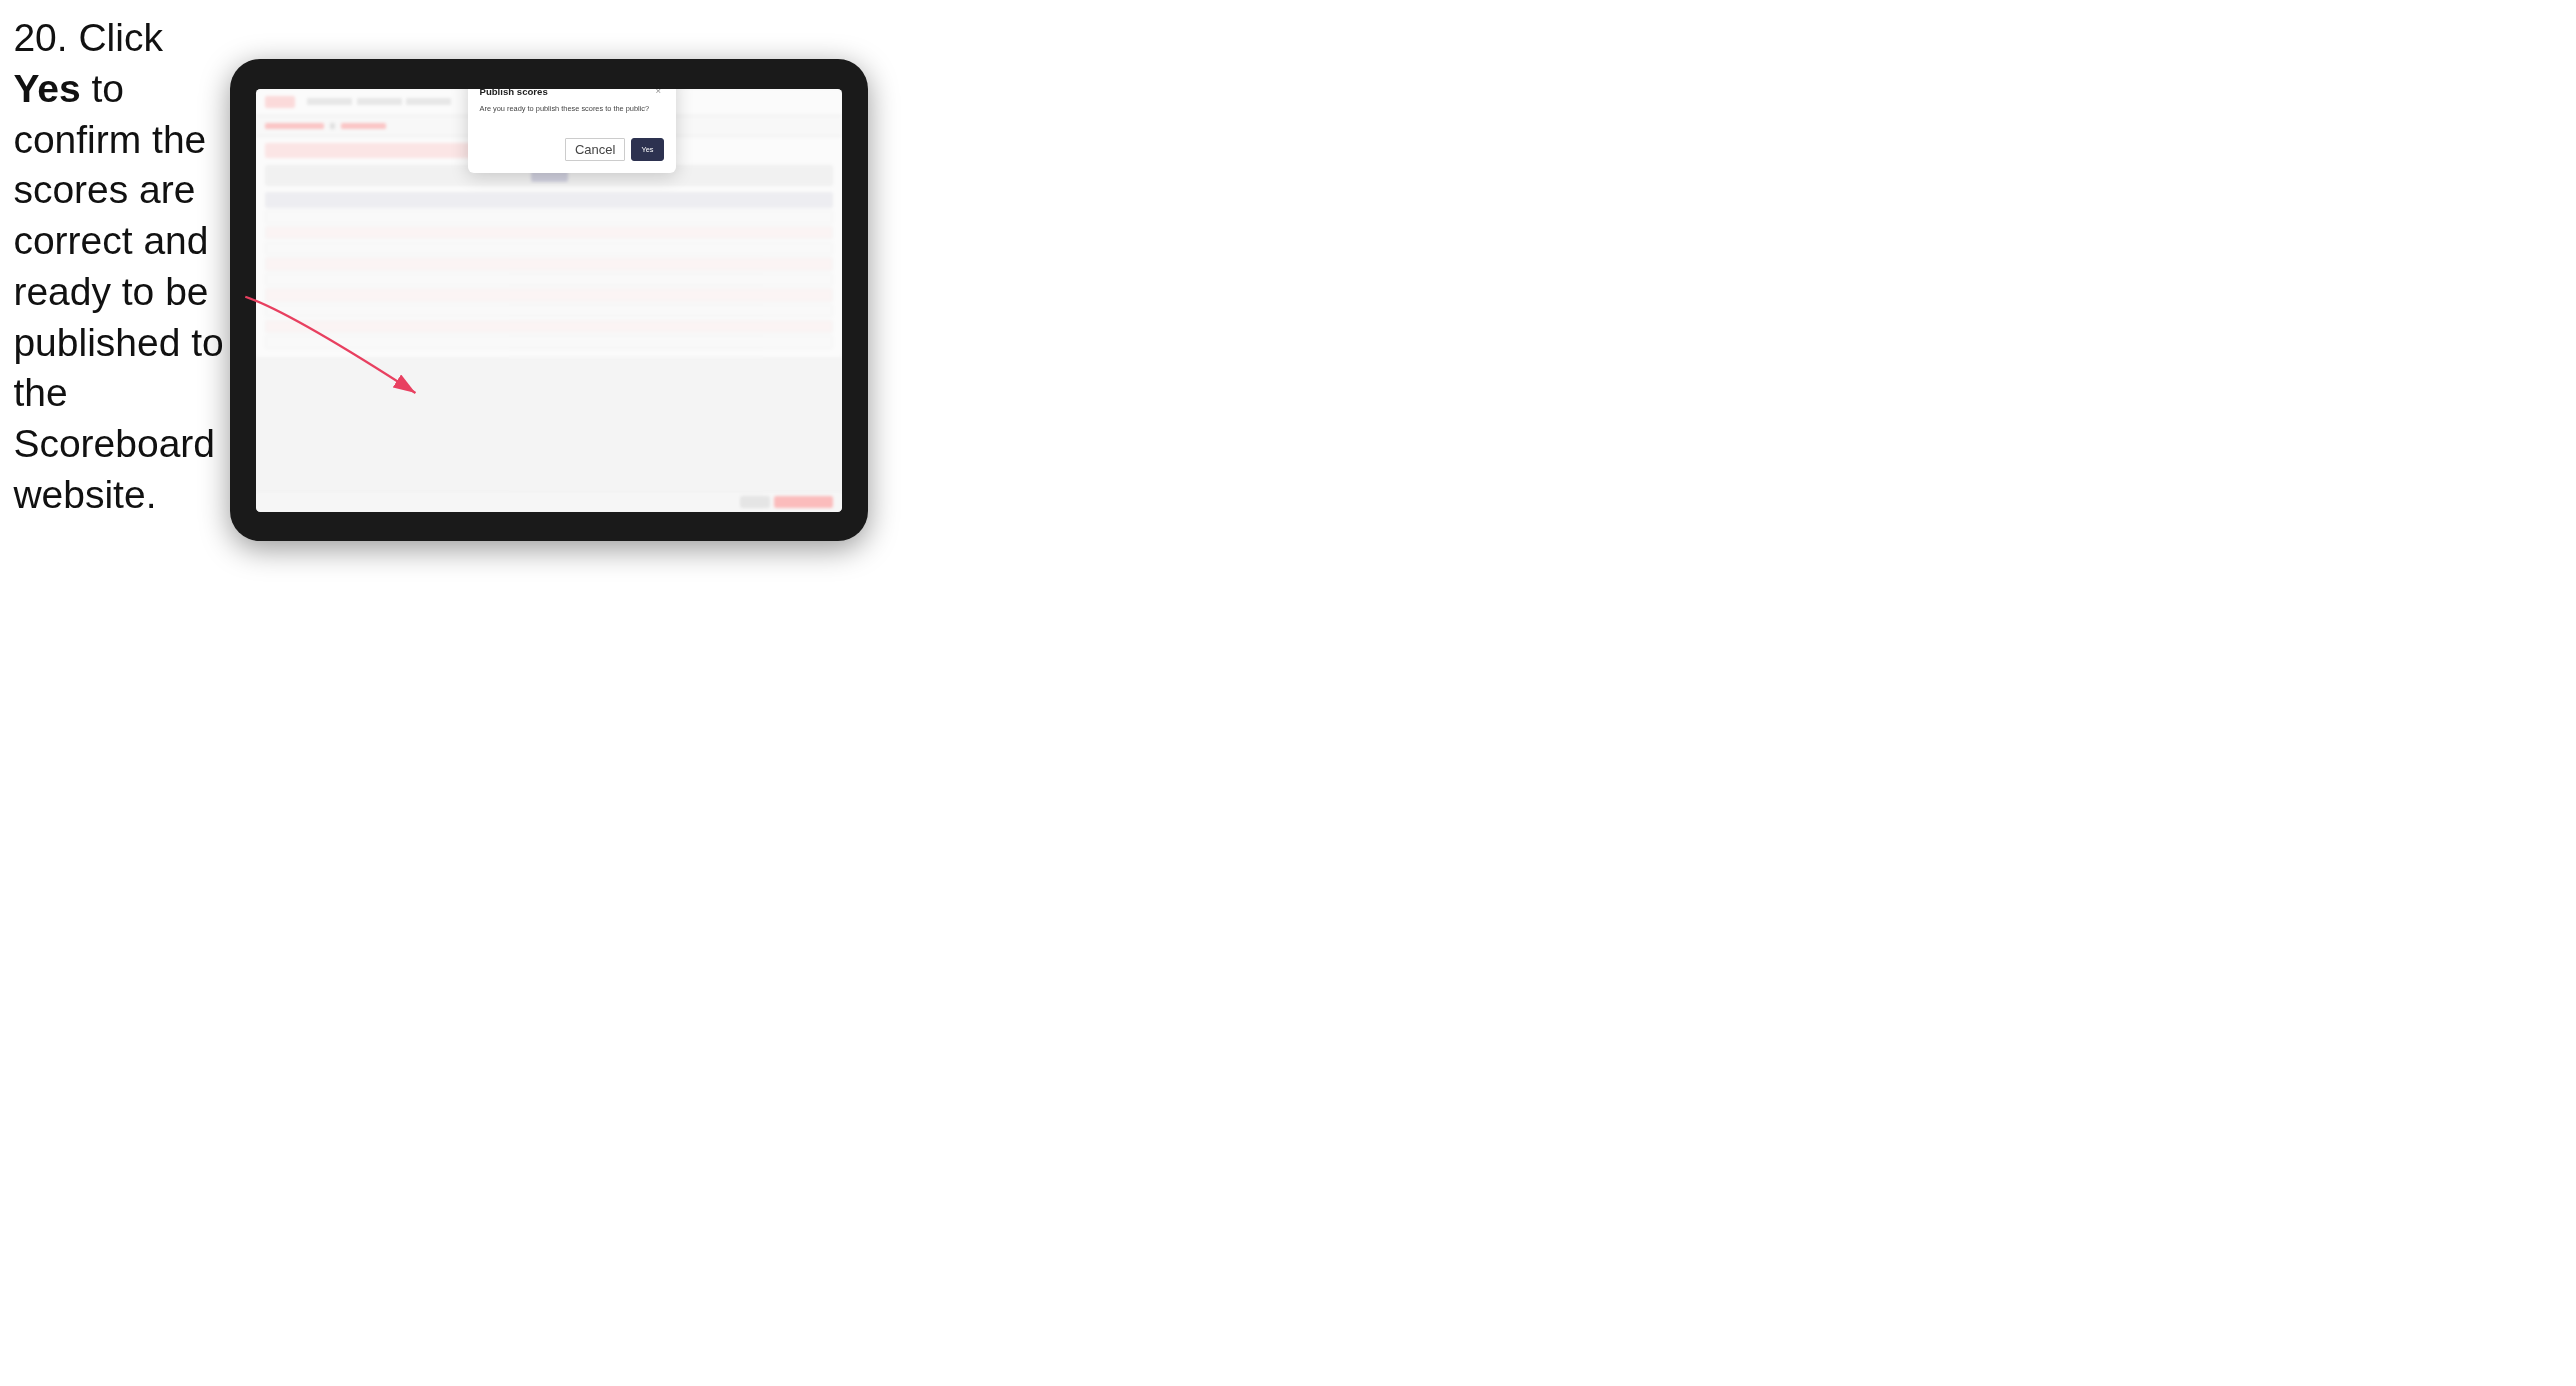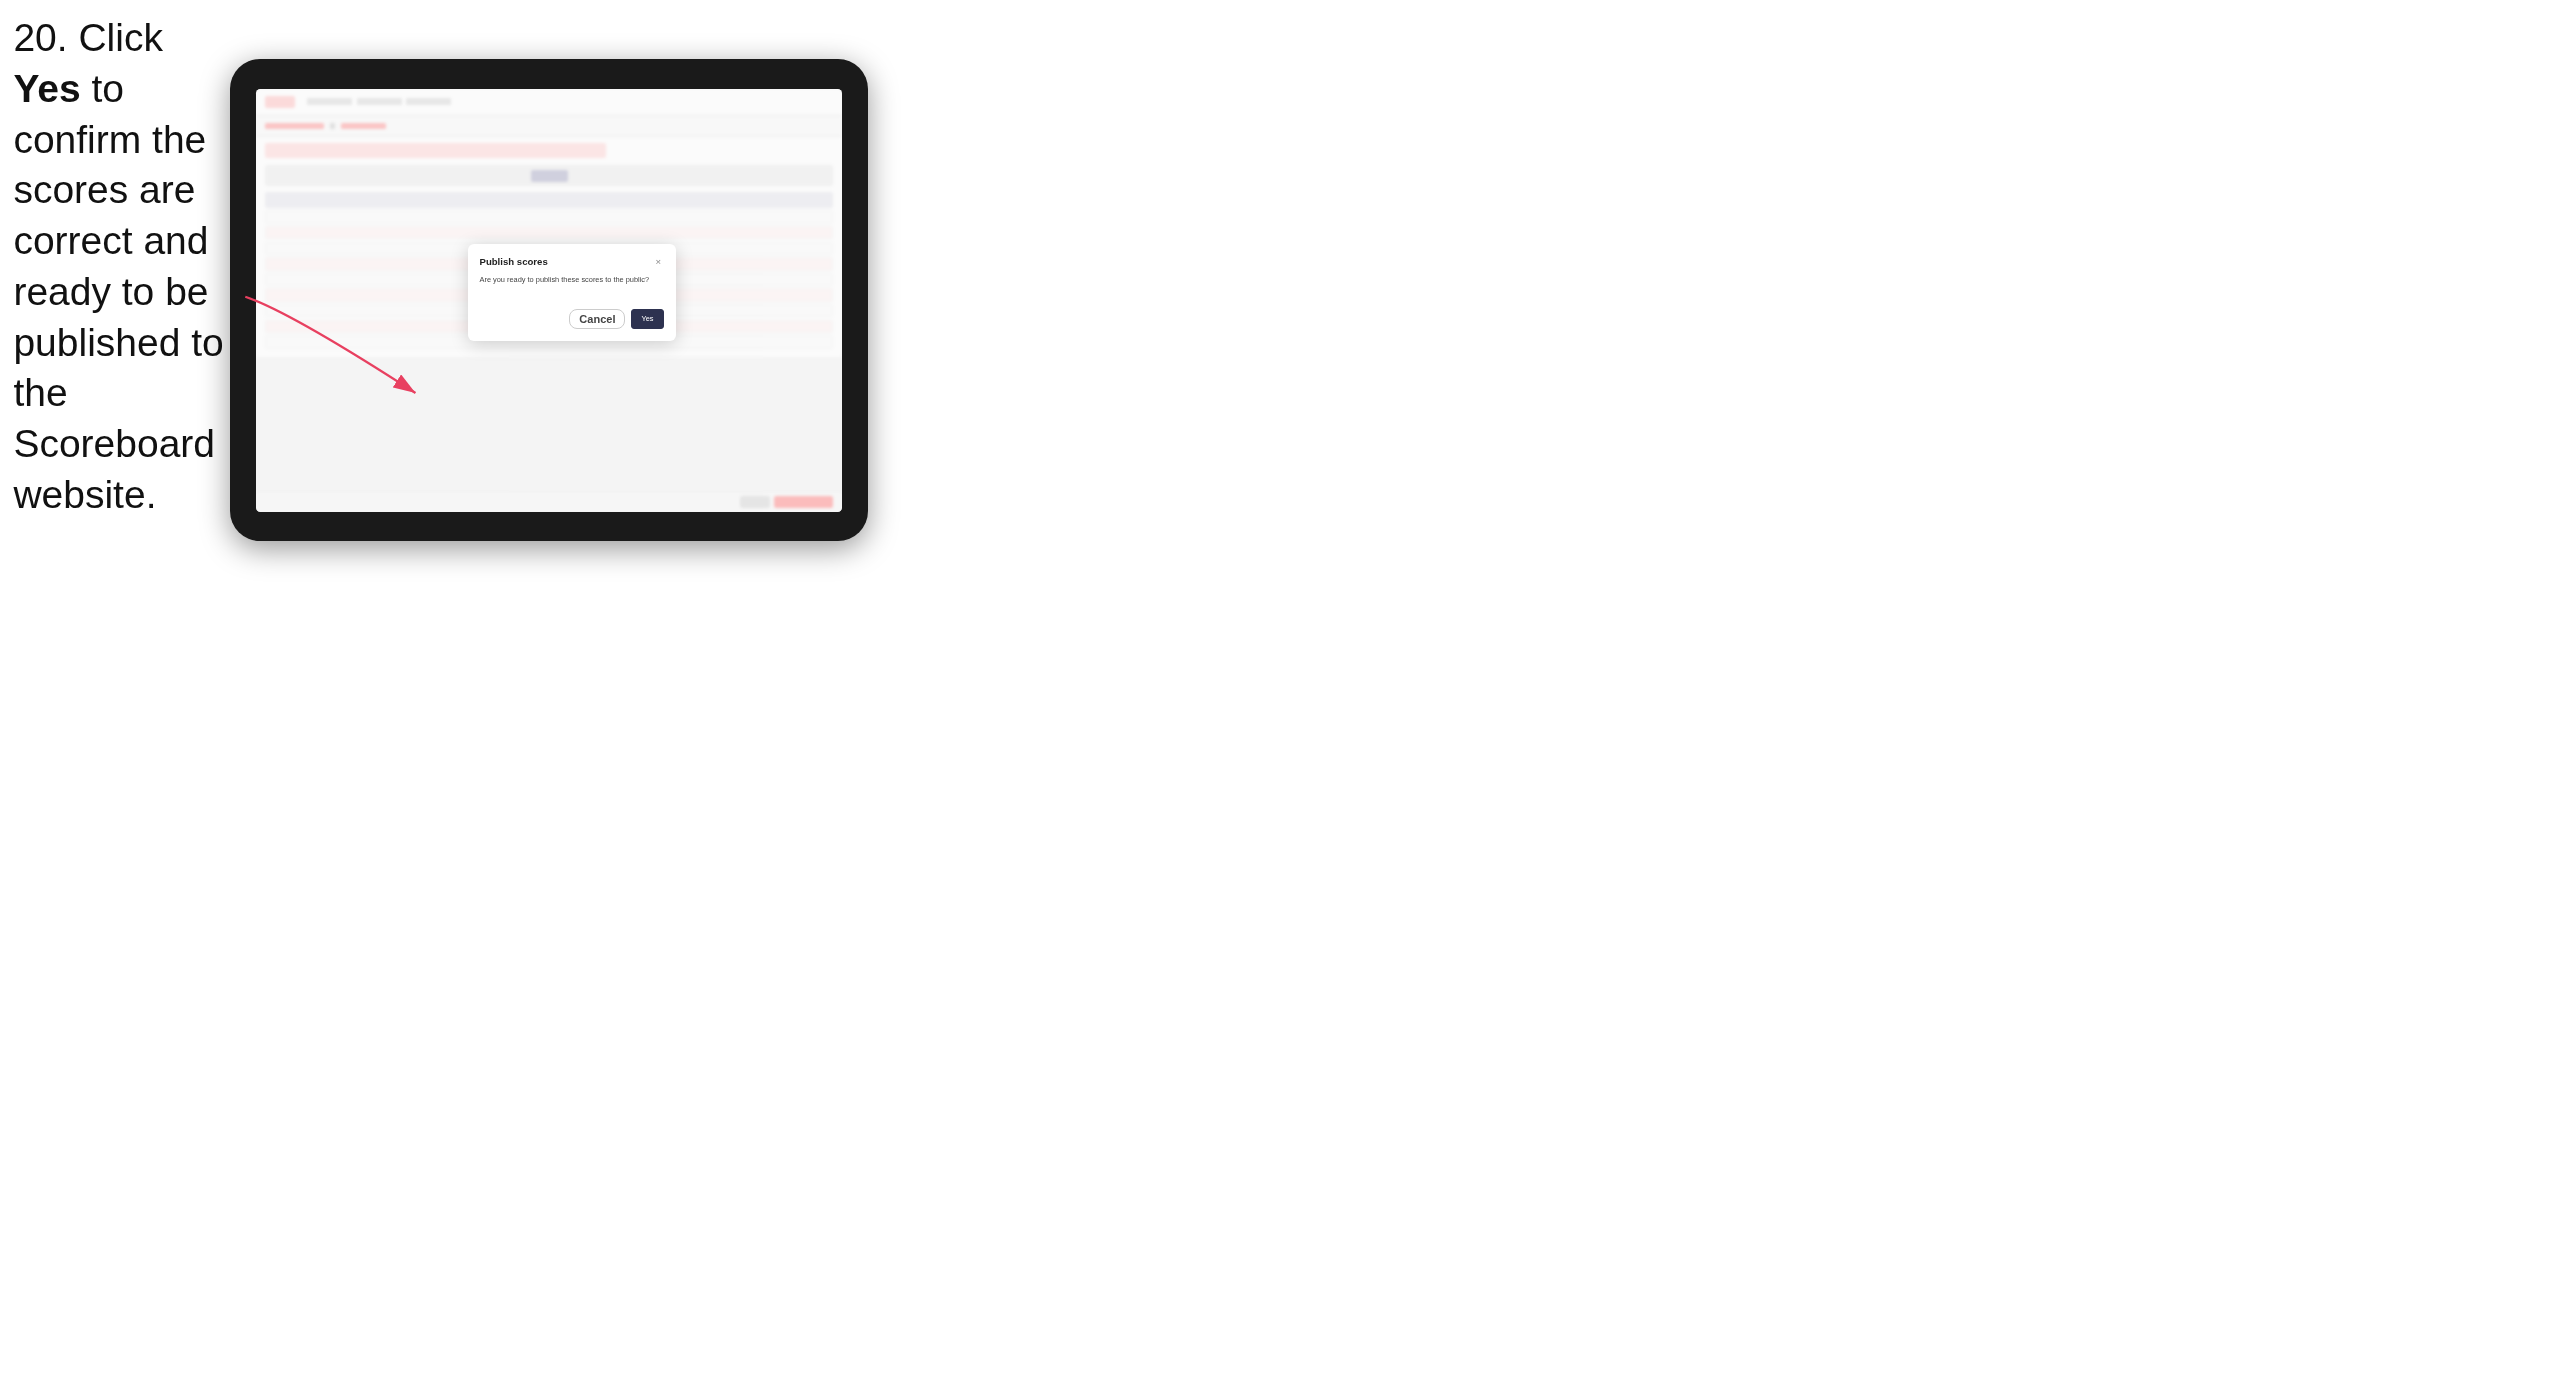--- a/index.html
+++ b/index.html
@@ -165,21 +165,21 @@
     .table-row-item.alt {
       background: #fff0f0;
     }
 
     
     .dialog-overlay {
       position: absolute;
       inset: 0;
       background: rgba(255,255,255,0.3);
       display: flex;
-      align-items: center;
+      align-items: flex-start;
       justify-content: center;
       z-index: 10;
     }
 
     .dialog-box {
       background: #ffffff;
       border-radius: 6px;
       box-shadow: 0 3px 18px rgba(0,0,0,0.18);
       width: 208px;
       padding: 12px;
@@ -224,26 +224,25 @@
 
     .dialog-footer {
       display: flex;
       justify-content: flex-end;
       gap: 6px;
     }
 
     .btn-cancel {
       padding: 3px 9px;
       border: 0.7px solid #cccccc;
-      border-radius: 8px;
-      background: #ffffff;
-      font-size: 11px;
+      border-radius: 1px;
+      background: #ffffff;
+      font-size: 13px;
       color: #444444;
       cursor: pointer;
-      font-weight: bold;
     }
 
     .btn-yes {
       padding: 3px 9px;
       border: 0.7px solid #2d3250;
       border-radius: 3px;
       background: #2d3250;
       font-size: 7.4px;
       color: #ffffff;
       cursor: pointer;

